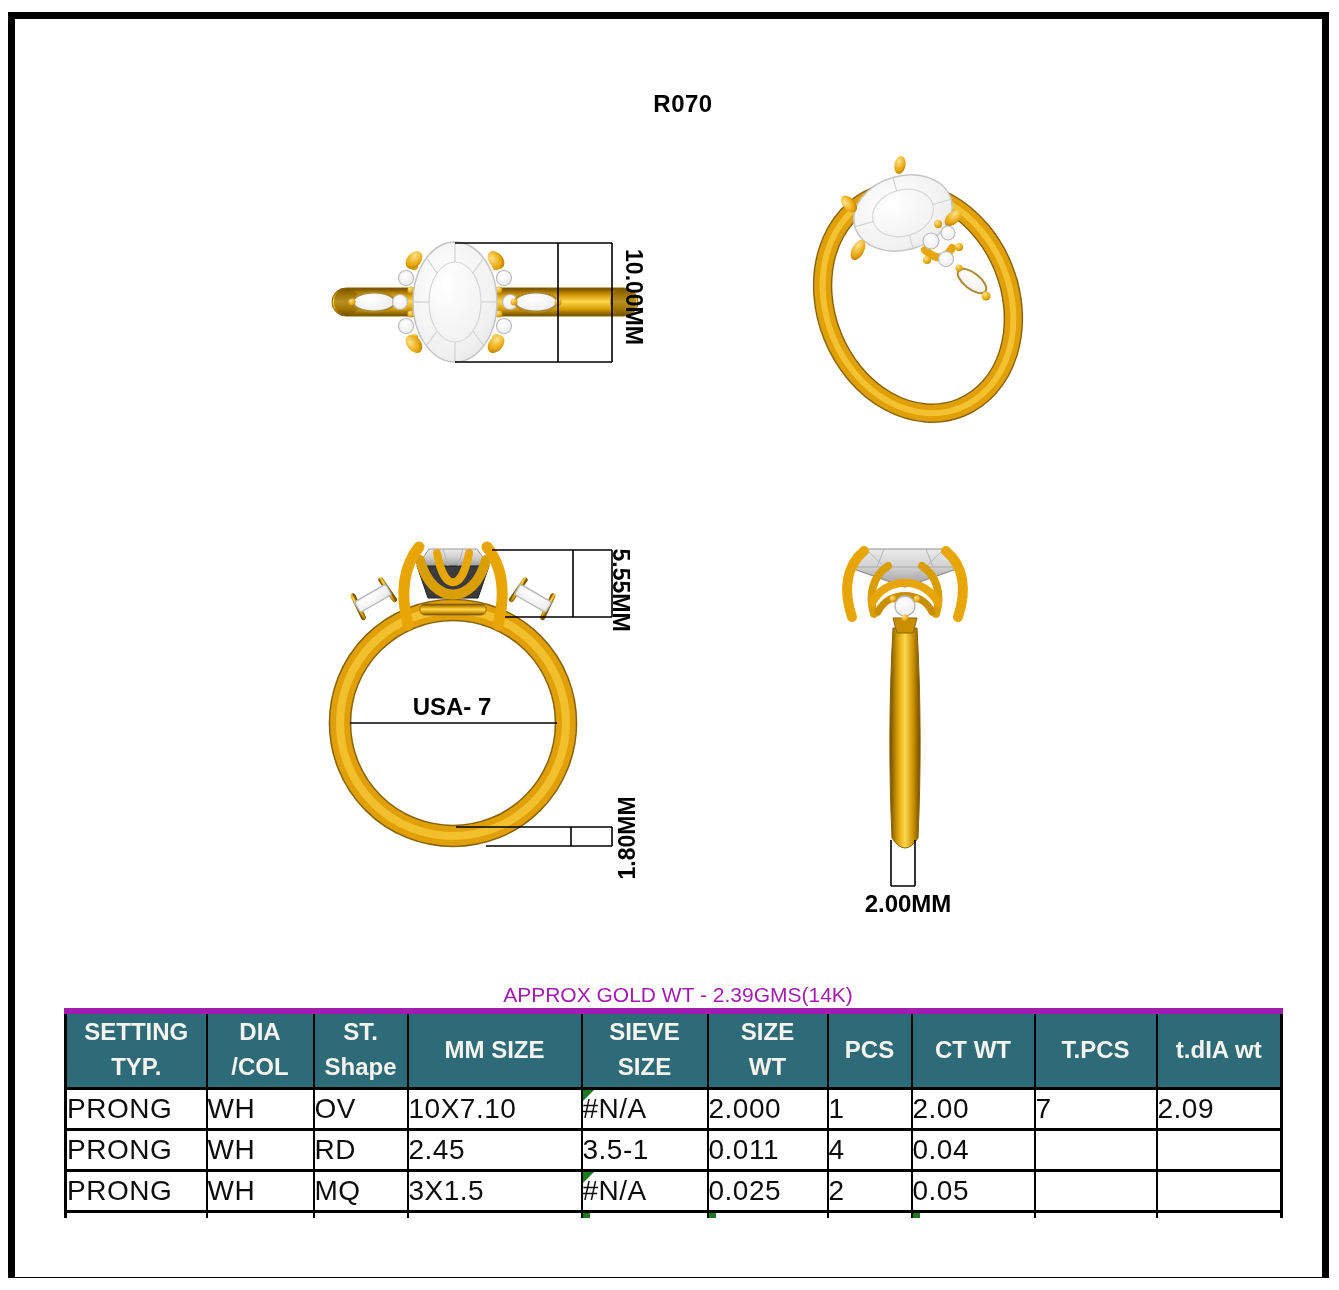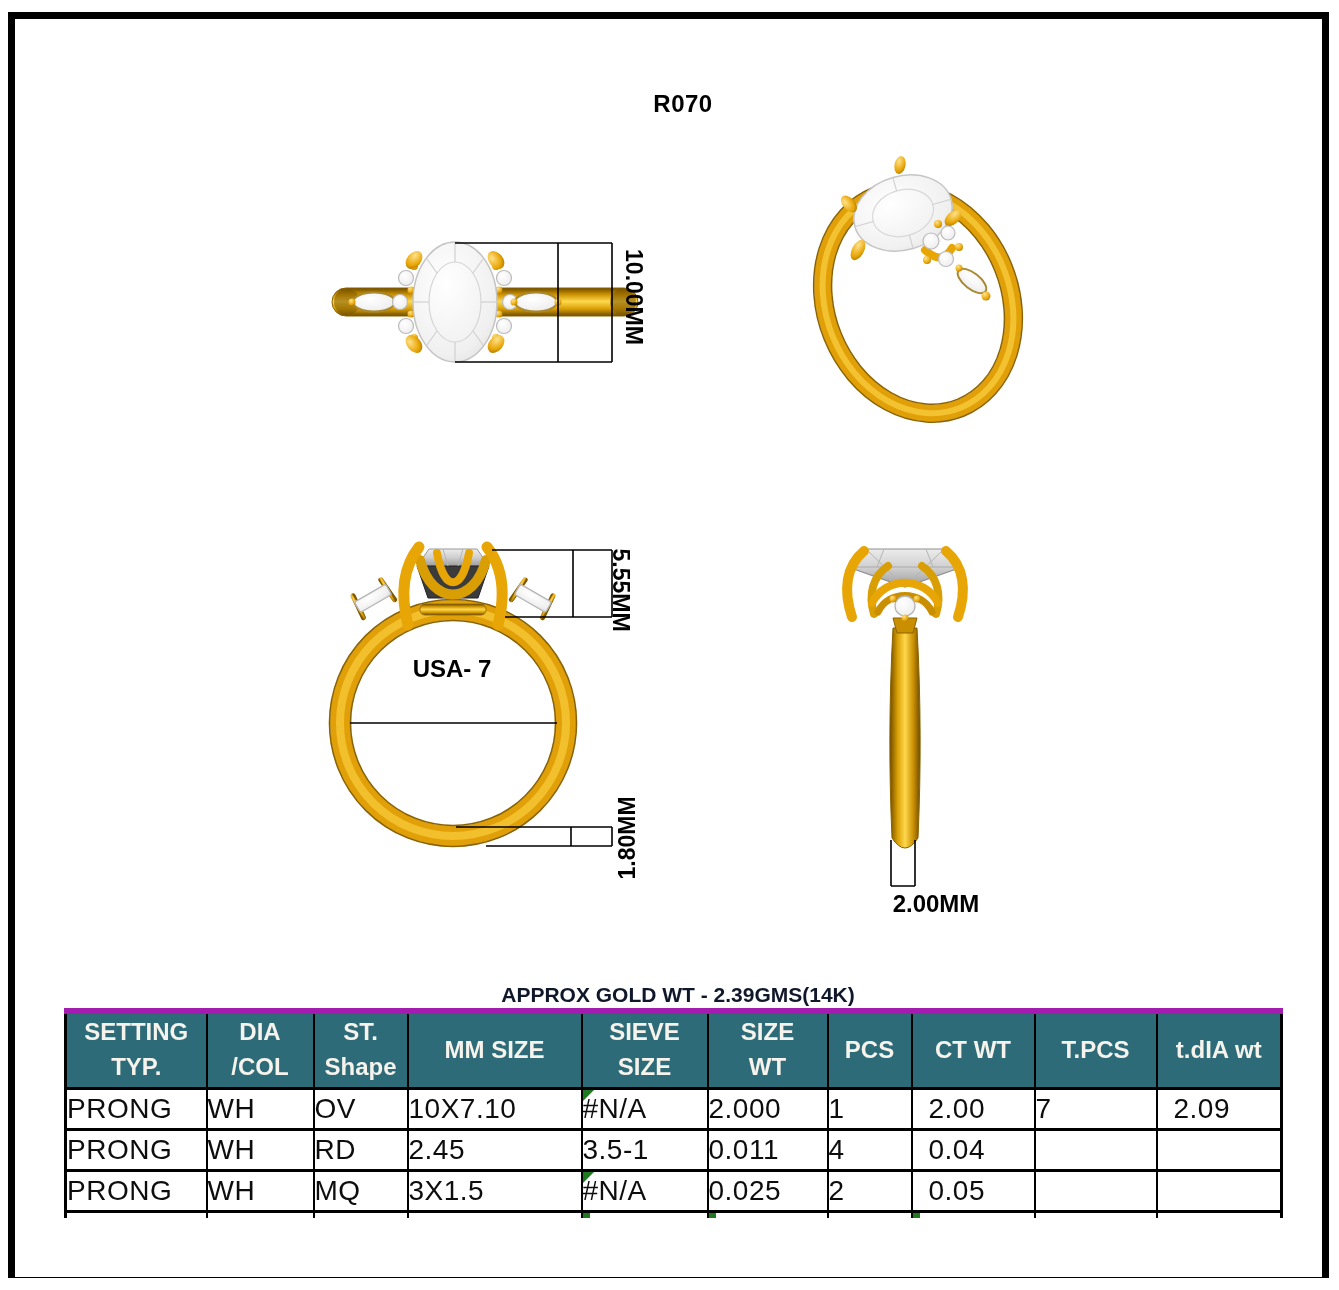--- a/index.html
+++ b/index.html
@@ -15,36 +15,36 @@
 
   .art { position:absolute; left:0; top:0; }
 
   .dim-label { position:absolute; font-weight:bold; font-size:23px; color:#000;
                white-space:nowrap; letter-spacing:0; }
   .dim-label.rot-cw  { transform:translate(-50%,-50%) rotate(90deg); }
   .dim-label.rot-ccw { transform:translate(-50%,-50%) rotate(-90deg); }
   .dim-label.horiz   { transform:translate(-50%,-50%); }
 
   .gold-note { position:absolute; left:678px; top:995px; transform:translate(-50%,-50%);
-               font-weight:bold; font-size:21px; color:#0f172a; white-space:nowrap; }
+               font-weight:normal; font-size:21px; color:#a21caf; white-space:nowrap; }
 
   
   table.spec { position:absolute; left:64px; top:1008px; width:1217px;
                border-collapse:collapse; table-layout:fixed;
                border-left:3px solid #000; border-right:3px solid #000; border-top:6px solid #a21caf; }
   table.spec th, table.spec td { border-left:2px solid #000; border-right:2px solid #000; overflow:hidden; }
   table.spec th { background:#2e6b78; color:#f5f3ec; height:77px;
                   font-size:24px; font-weight:bold; text-align:center; vertical-align:middle;
                   border-bottom:3px solid #000; line-height:1.45; }
   table.spec th .h2:empty { display:none; }
   table.spec td { height:41px; font-size:28px; font-weight:400; color:#0d0d0d;
                   text-align:left; vertical-align:middle; letter-spacing:.5px;
                   border-bottom:3px solid #000; position:relative; background:#fff; }
   td.b  { font-weight:bold; font-size:26px; letter-spacing:0; }
-  td.ra { text-align:right; padding-right:8px;padding-left:16px; }
+  td.ra { text-align:right; padding-right:8px; }
   td.err::before { content:""; position:absolute; left:0; top:0; width:0; height:0;
                    border-top:11px solid #1e7a1e; border-right:11px solid transparent; }
   tr.stub td { height:7px; border-bottom:0; }
   tr.stub td.g::before { content:""; position:absolute; left:0; top:0; width:7px; height:7px; background:#1e7a1e; }
 </style>
 </head>
 <body>
 
 <div id="canvas">
 
@@ -227,23 +227,23 @@
       <circle cx="917" cy="599" r="3.5" fill="url(#gdot)"></circle>
       <circle cx="905" cy="618" r="3.5" fill="url(#gdot)"></circle>
     </g>
     <g stroke="#000" stroke-width="1.6" fill="none">
       <path d="M891 840 V886 M915 840 V886 M891 886 H915"></path>
     </g>
   </svg>
 
   <div class="dim-label rot-cw" style="left:633px; top:297px;">10.00MM</div>
   <div class="dim-label rot-cw" style="left:620px; top:590px;">5.55MM</div>
-  <div class="dim-label horiz" style="left:452px; top:669px; font-size:24px;">USA- 7</div>
+  <div class="dim-label horiz" style="left:452px; top:707px; font-size:24px;">USA- 7</div>
   <div class="dim-label rot-ccw" style="left:627px; top:838px;">1.80MM</div>
-  <div class="dim-label horiz" style="left:936px; top:904px; font-size:24px;">2.00MM</div>
+  <div class="dim-label horiz" style="left:908px; top:904px; font-size:24px;">2.00MM</div>
 
   <div class="gold-note">APPROX GOLD WT - 2.39GMS(14K)</div>
 
   <table class="spec">
     <colgroup>
       <col style="width:141px">
         <col style="width:107px">
         <col style="width:94px">
       <col style="width:174px">
         <col style="width:126px">

